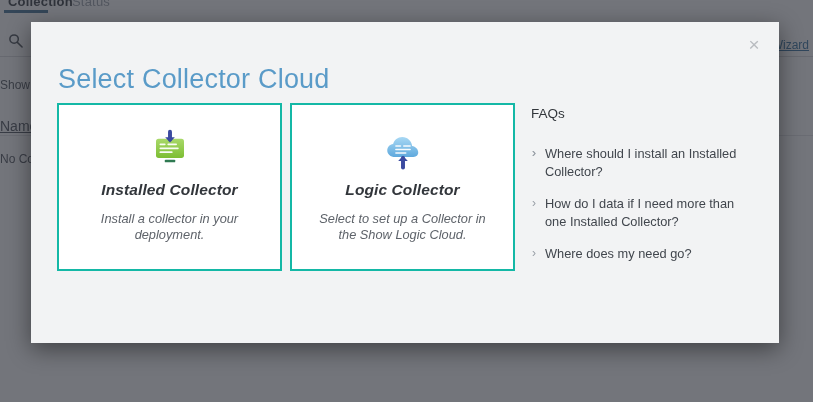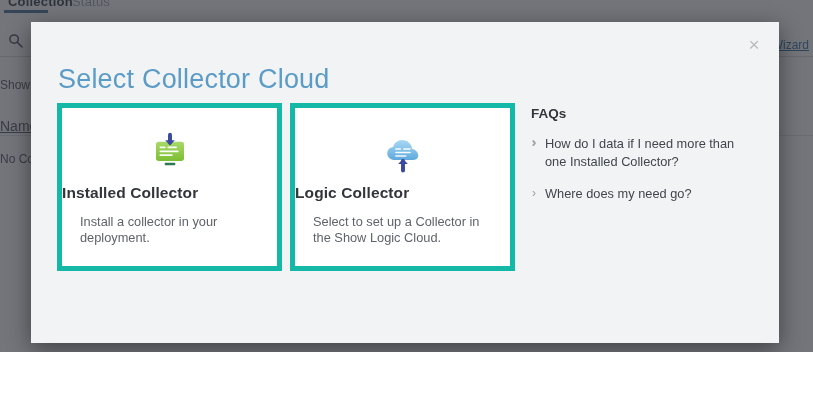--- a/index.html
+++ b/index.html
@@ -9,21 +9,21 @@
   body {
     width: 813px;
     height: 402px;
     overflow: hidden;
     font-family: "Liberation Sans", sans-serif;
     background: #ffffff;
   }
   .screen {
     position: relative;
     width: 813px;
-    height: 352px;
+    height: 402px;
     overflow: hidden;
     background: #3b82f6;
   }
 
   
   .bg-page {
     position: absolute;
     inset: 0;
     background: #ffffff;
   }
@@ -165,25 +165,26 @@
     left: 26px;
     top: 0;
     width: 460px;
     display: flex;
     gap: 8px;
   }
   .card {
     width: 225px;
     height: 168px;
     background: #ffffff;
-    border: 5px solid #14b8a6;
+    border: 2px solid #14b8a6;
     box-sizing: border-box;
     position: relative;
     cursor: pointer;
-    text-align: left;
+    text-align: center;
+    font-style: italic;
   }
   .card-icon {
     position: absolute;
     left: 0;
     top: 23px;
     width: 100%;
     height: 44px;
     display: flex;
     align-items: center;
     justify-content: center;
@@ -210,23 +211,23 @@
 
   
   .faq {
     position: absolute;
     left: 500px;
     top: 3px;
     width: 225px;
   }
   .faq-heading {
     font-size: 13.5px;
-    font-weight: bold;
+    font-weight: normal;
     color: #32363b;
-    margin: 0 0 13px 0;
+    margin: 0 0 24px 0;
   }
   .faq-item {
     position: relative;
     padding-left: 14px;
     margin-bottom: 14px;
     font-size: 12.8px;
     line-height: 18px;
     color: #41464d;
     cursor: pointer;
   }
@@ -335,20 +336,21 @@
 
       <div class="faq">
         <div class="faq-heading">FAQs</div>
 
         <div class="faq-item">
           <span class="faq-chevron">›</span>
         </div>
 
         <div class="faq-item">
           <span class="faq-chevron">›</span>
+          <span>Where should I install an Installed Collector?</span>
         </div>
 
         <div class="faq-item">
           <span class="faq-chevron">›</span>
           <span>How do I data if I need more than one Installed Collector?</span>
         </div>
 
         <div class="faq-item">
           <span class="faq-chevron">›</span>
           <span>Where does my need go?</span>

